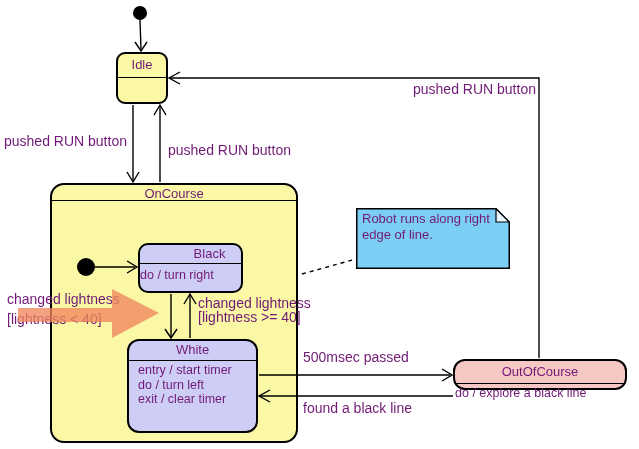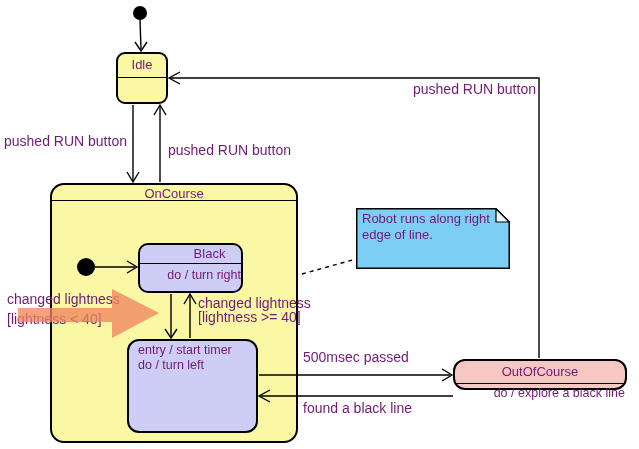--- a/index.html
+++ b/index.html
@@ -37,34 +37,36 @@
 
   <div class="state yellow" id="st-idle" style="left:116px;top:52px;width:52px;height:52px;border-radius:9px;">
     <div class="title" style="height:24px;line-height:22px;">Idle</div>
   </div>
 
   <div class="state yellow" id="st-oncourse" style="left:50px;top:183px;width:248px;height:260px;border-radius:14px;">
     <div class="title" style="height:16px;line-height:17px;">OnCourse</div>
 
     <div class="state lavender" style="left:86px;top:58px;width:105px;height:50px;border-radius:10px;">
       <div class="title" style="height:19px;line-height:17px;padding-left:38px;">Black</div>
-      <div class="body" style="text-align:right;padding-top:4px;">do / turn right</div>
+      <div class="body" style="text-align:left;padding-top:4px;">do / turn right</div>
     </div>
 
     <div class="state lavender" style="left:75px;top:154px;width:131px;height:94px;border-radius:12px;">
+      <div class="title" style="height:20px;line-height:18px;">White</div>
       <div class="body" style="padding:2px 17px 0 9px;line-height:14.5px;">
         <span class="bodyline">entry / start timer</span>
         <span class="bodyline">do / turn left</span>
+        <span class="bodyline">exit / clear timer</span>
       </div>
     </div>
   </div>
 
   <div class="state pink" id="st-ooc" style="left:453px;top:359px;width:174px;height:31px;border-radius:12px;">
     <div class="title" style="height:23px;line-height:21px;">OutOfCourse</div>
-    <div class="body" style="text-align:right;padding-top:2px;">do / explore a black line</div>
+    <div class="body" style="text-align:left;padding-top:2px;">do / explore a black line</div>
   </div>
 
   <div id="note">
     <svg width="154" height="61">
       <path d="M0.75,0.75 L140,0.75 L153.25,14 L153.25,60.25 L0.75,60.25 Z" style="fill:var(--note-blue,#7CCEF5)" stroke="#000" stroke-width="1.5"></path>
       <path d="M140,0.75 L153.25,14 L140,14 Z" fill="#eaf6fd" stroke="#000" stroke-width="1.2"></path>
     </svg>
     <div class="note-text">Robot runs along right edge of line.</div>
   </div>
 

